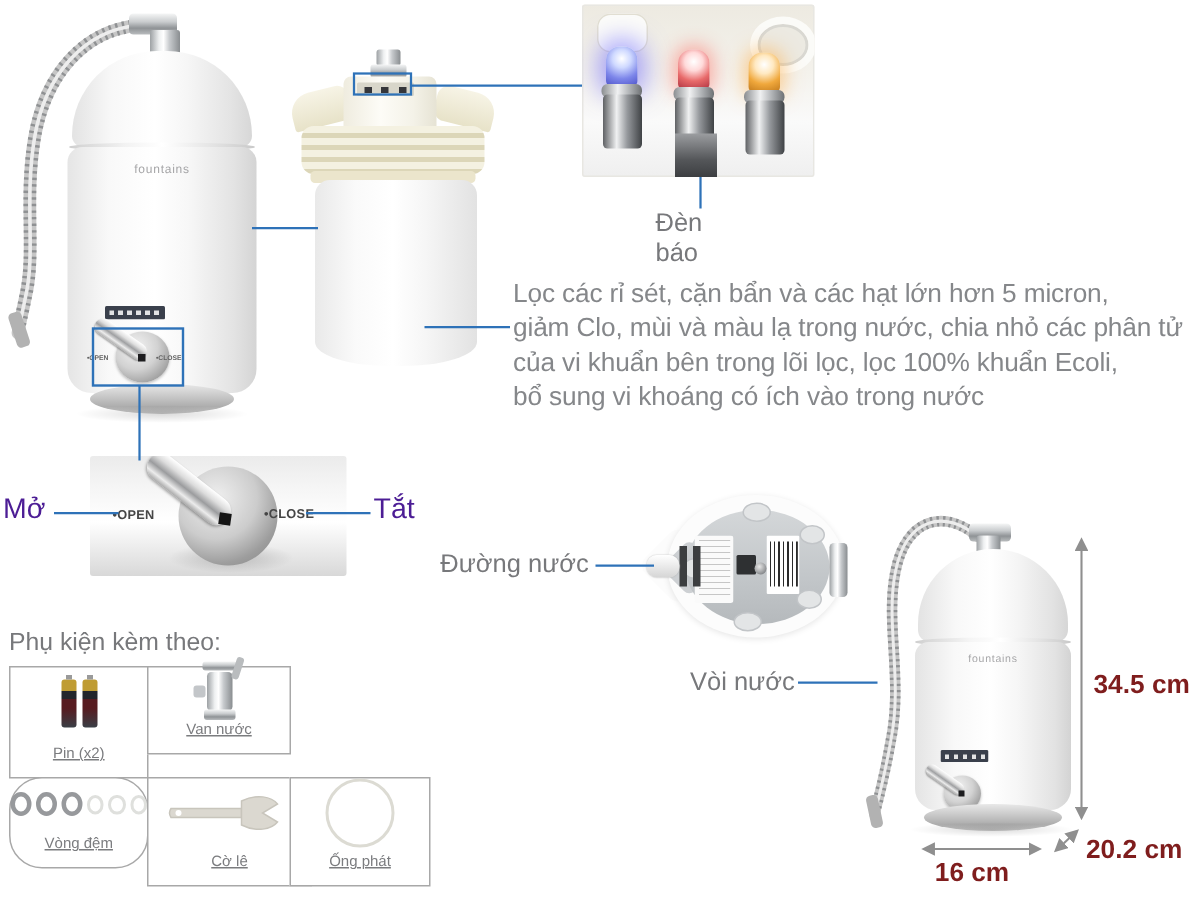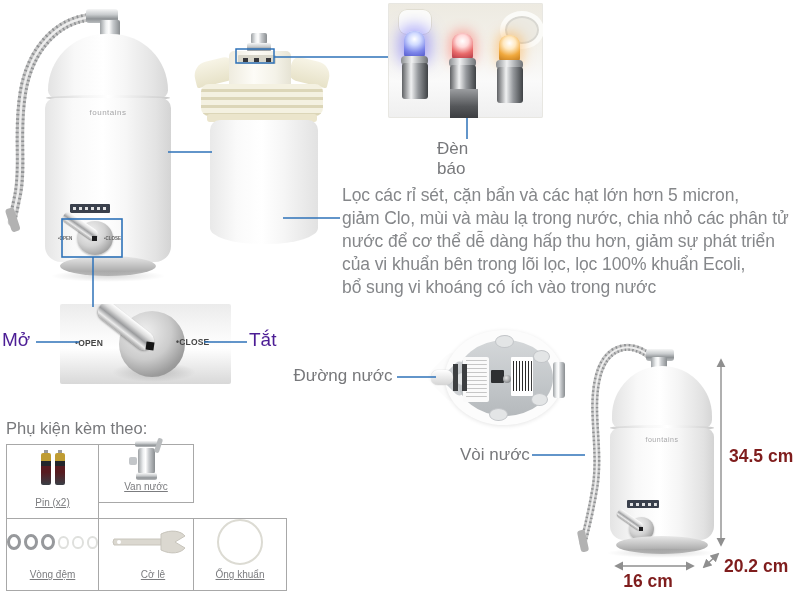--- a/index.html
+++ b/index.html
@@ -107,21 +107,21 @@
   .cu-mark{position:absolute;font-size:8.5px;font-weight:bold;color:#454545;letter-spacing:.2px;}
 
   
   .acc-head{position:absolute;left:6px;top:419px;color:#77787b;font-size:16.5px;}
   .cell{position:absolute;border:1px solid #a8a8a8;box-sizing:border-box;background:#fff;
         display:flex;flex-direction:column;}
   .icon-area{flex:1;display:flex;align-items:center;justify-content:center;gap:4px;}
   .cell-label{height:25px;text-align:center;color:#7b7c7f;font-size:10px;line-height:20px;text-decoration:underline;}
   .r1c1{left:6px;top:444px;width:93px;height:75px;}
   .r1c2{left:98px;top:444px;width:96px;height:59px;}
-  .r2c1{left:6px;top:518px;width:93px;height:73px;}
+  .r2c1{left:6px;top:518px;width:93px;height:61px;border-radius:22px;}
   .r2c2{left:98px;top:518px;width:110px;height:73px;}
   .r2c3{left:193px;top:518px;width:94px;height:73px;}
   .battery{position:relative;width:10px;height:32px;border-radius:2px;
         background:linear-gradient(180deg,#bf9c33 0 8px,#23262c 8px 13px,#571b20 13px 60%,#3a3f46 100%);}
   .battery::before{content:"";position:absolute;left:3px;top:-3px;width:4px;height:3px;background:#9a9a9a;}
   .vvalve-body{position:relative;width:17px;height:26px;border-radius:3px;}
   .vvalve-cap{position:absolute;left:-3px;top:-7px;width:23px;height:6px;border-radius:2px;}
   .vvalve-flange{position:absolute;left:-2px;top:25px;width:21px;height:7px;border-radius:2px;}
   .vvalve-handle{position:absolute;left:18px;top:-10px;width:5px;height:15px;background:#b9bcbe;
         transform:rotate(18deg);border-radius:2px;}
@@ -235,21 +235,20 @@
         <div class="led-ring chrome-v"></div>
         <div class="led-cylinder"></div>
     </div>
     <div class="led-notch"></div>
   </div>
   <div class="callout-label" style="left:437px;top:139px;width:62px;text-align:left;">Đèn báo</div>
 
   <div class="desc">
     <div>Lọc các rỉ sét, cặn bẩn và các hạt lớn hơn 5 micron,</div>
     <div>giảm Clo, mùi và màu lạ trong nước, chia nhỏ các phân tử</div>
-    <div>nước để cơ thể dễ dàng hấp thu hơn, giảm sự phát triển</div>
     <div>của vi khuẩn bên trong lõi lọc, lọc 100% khuẩn Ecoli,</div>
     <div>bổ sung vi khoáng có ích vào trong nước</div>
   </div>
 
   <div class="closeup">
     <div class="cu-shadow"></div>
     <div class="cu-disc"></div>
     <div class="cu-lever"></div>
     <div class="cu-dot"></div>
     <div class="cu-mark" style="left:15px;top:34px;">•OPEN</div>
@@ -296,21 +295,21 @@
         <path d="M50 7 C60 2 70 4 74 9 L64 15 L74 21 C70 26 60 28 50 23 Z" fill="#dbd8d0" stroke="#c8c5bc" stroke-width="1"></path>
         <circle cx="8" cy="15" r="2" fill="#fff"></circle>
       </svg>
     </div>
     <div class="cell-label">Cờ lê</div>
   </div>
   <div class="cell r2c3">
     <div class="icon-area">
       <span class="tube-circle"></span>
     </div>
-    <div class="cell-label">Ống khuẩn</div>
+    <div class="cell-label">Ống phát</div>
   </div>
 
   <div class="under">
     <div class="under-wedge"></div>
     <div class="under-outer"></div>
     <div class="under-wedge2"></div>
     <div class="under-plate"></div>
     <div class="foot" style="left:62px;top:5px;width:17px;height:11px;"></div>
     <div class="foot" style="left:100px;top:20px;width:15px;height:11px;"></div>
     <div class="foot" style="left:98px;top:63px;width:15px;height:11px;"></div>

